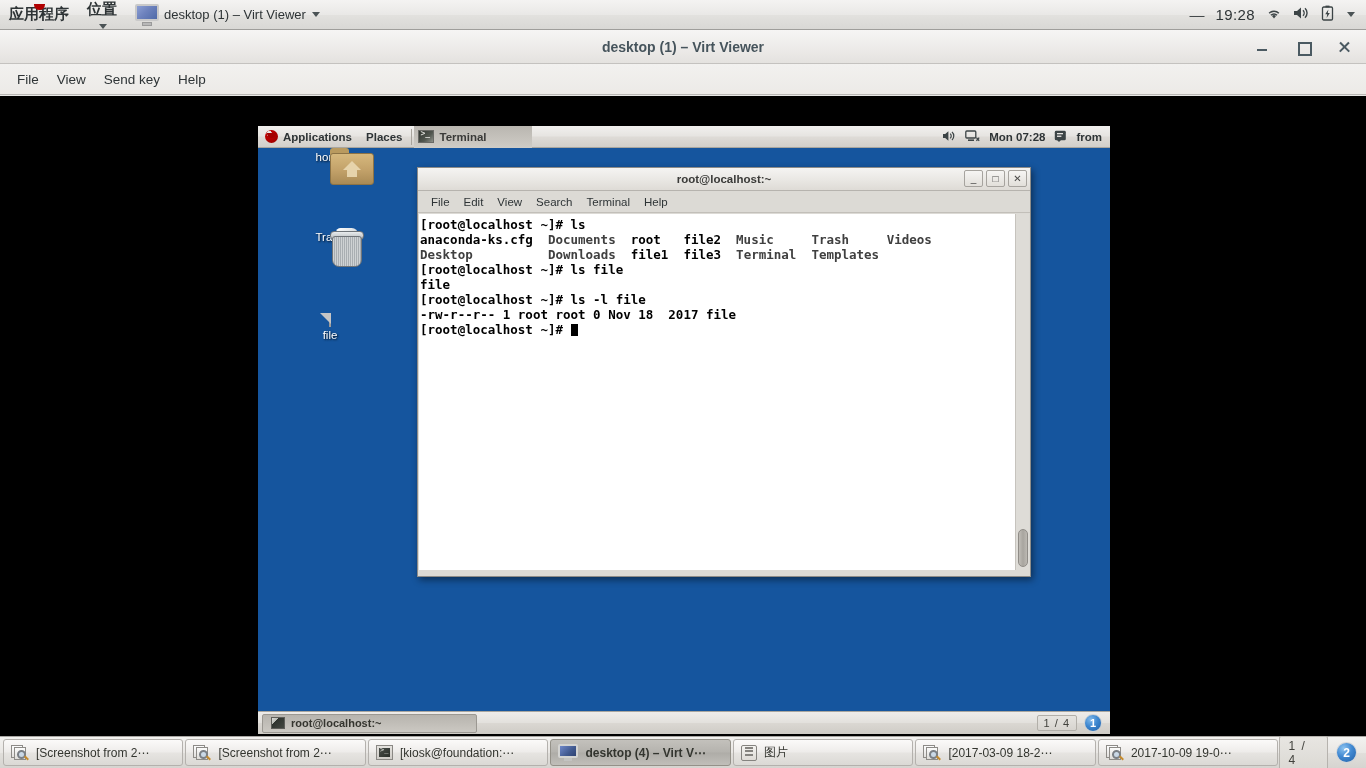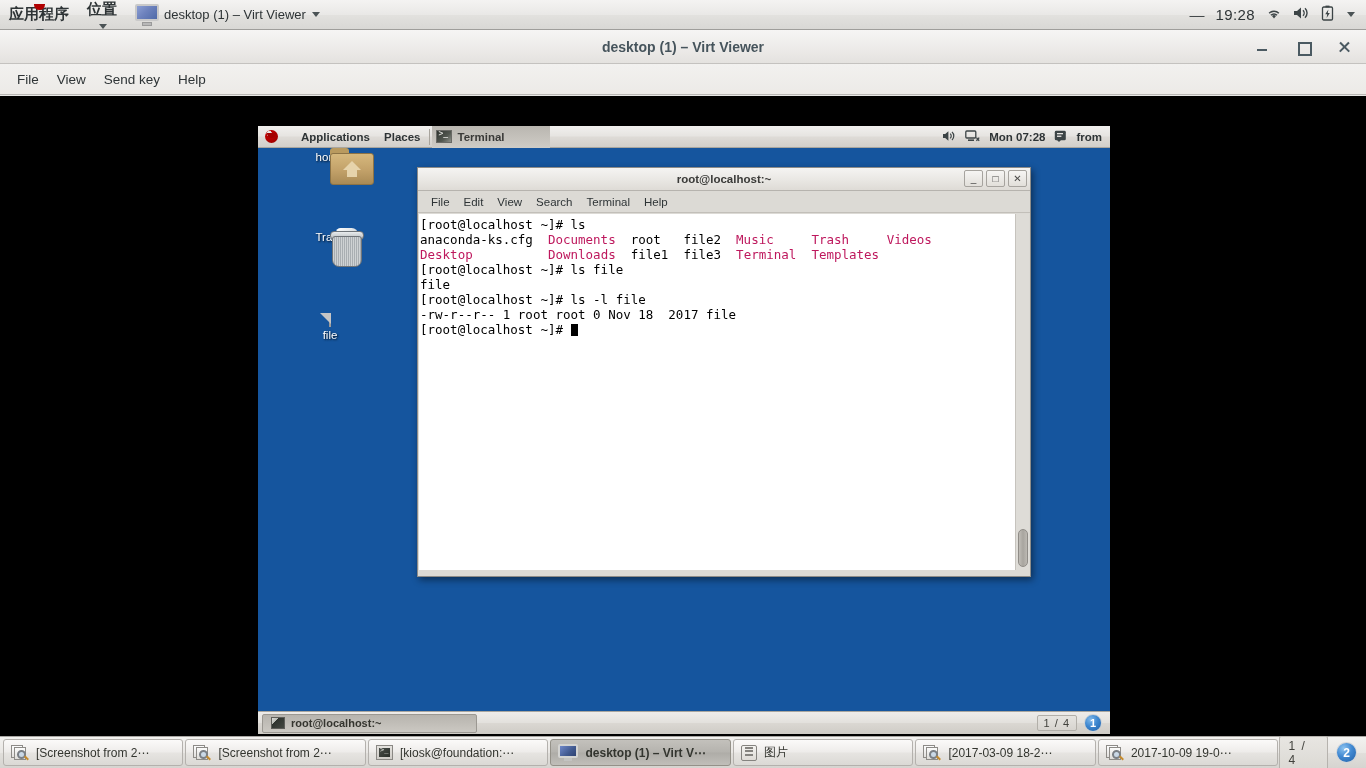--- a/index.html
+++ b/index.html
@@ -128,21 +128,21 @@
     background: #15559e;
   }
   .guest-panel {
     position: absolute; left: 0; top: 0; width: 852px; height: 22px;
     background: linear-gradient(to bottom, #f1f0ee 0%, #e6e4e1 48%, #dedbd7 52%, #d2cfca 100%);
     border-bottom: 1px solid #a9a69f;
     display: flex; align-items: center;
     font-size: 11.5px; color: #2e3436;
   }
   .gp-item {
-    display: flex; align-items: center; gap: 23px;
+    display: flex; align-items: center; gap: 5px;
     padding: 9px 7px; height: 22px; white-space: nowrap; font-weight: bold;
   }
   .gp-redhat {
     width: 13px; height: 13px; border-radius: 50%;
     background: radial-gradient(circle at 32% 28%, #f7f7f7 0%, #dddddd 20%, #c00000 21%, #940000 100%);
     position: relative;
   }
   .gp-redhat::after {
     content: ""; position: absolute; left: 2px; top: 3px;
     width: 9px; height: 5px; border-radius: 0 0 6px 6px; background: #a30000;
@@ -268,23 +268,23 @@
   .term-screen {
     position: absolute; left: 1px; top: 46px;
     width: 597px; height: 356px;
     background: #ffffff;
     overflow: hidden;
     padding: 3px 0 0 1px;
   }
   .term-line {
     font-family: "DejaVu Sans Mono", monospace;
     font-size: 12.5px; line-height: 15px;
-    color: #000000; white-space: pre;
-  }
-  .term-line .dir { color: #be185d; }
+    color: #000000; white-space: pre; font-weight: bold;
+  }
+  .term-line .dir { color: #404040; }
   .term-cursor {
     display: inline-block; width: 7px; height: 12px;
     background: #000; vertical-align: -2px;
   }
   .term-scroll {
     position: absolute; right: 1px; top: 46px;
     width: 14px; height: 356px;
     background: #dedcd7; border-left: 1px solid #c6c3bd;
   }
   .term-scroll .thumb {
@@ -633,21 +633,21 @@
     </div>
     <div class="ht-task">
       <span class="ico-term-sm"></span>
       <span class="ht-label">[kiosk@foundation:⋯</span>
     </div>
     <div class="ht-task active">
       <span class="ico-monitor-sm">
         <span class="sc"></span>
         <span class="st"></span>
       </span>
-      <span class="ht-label">desktop (1) – Virt V⋯</span>
+      <span class="ht-label">desktop (4) – Virt V⋯</span>
     </div>
     <div class="ht-task">
       <span class="ico-archive"></span>
       <span class="ht-label">图片</span>
     </div>
     <div class="ht-task">
       <span class="ico-screenshot">
         <span class="pg1"></span>
         <span class="pg2"></span>
         <span class="mag"></span>

